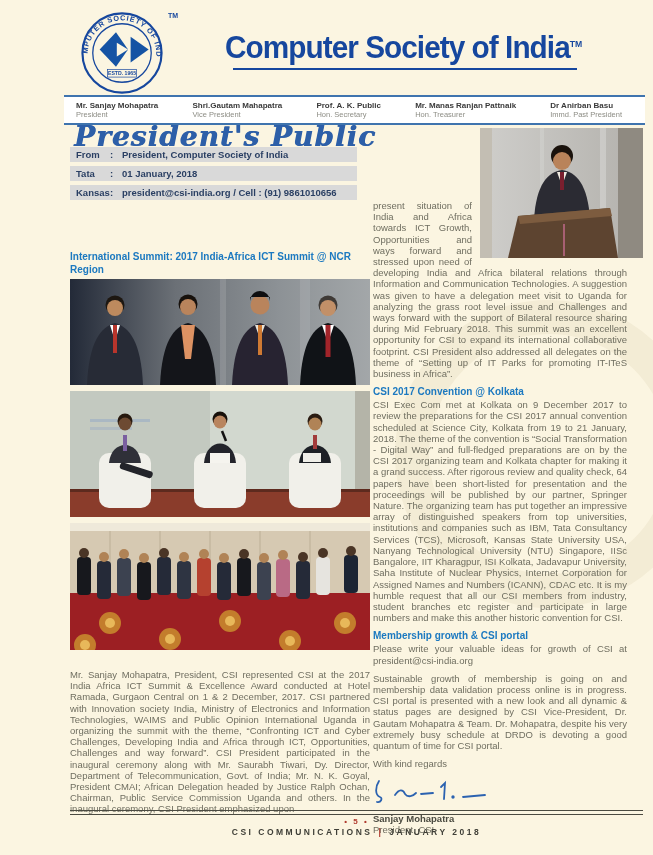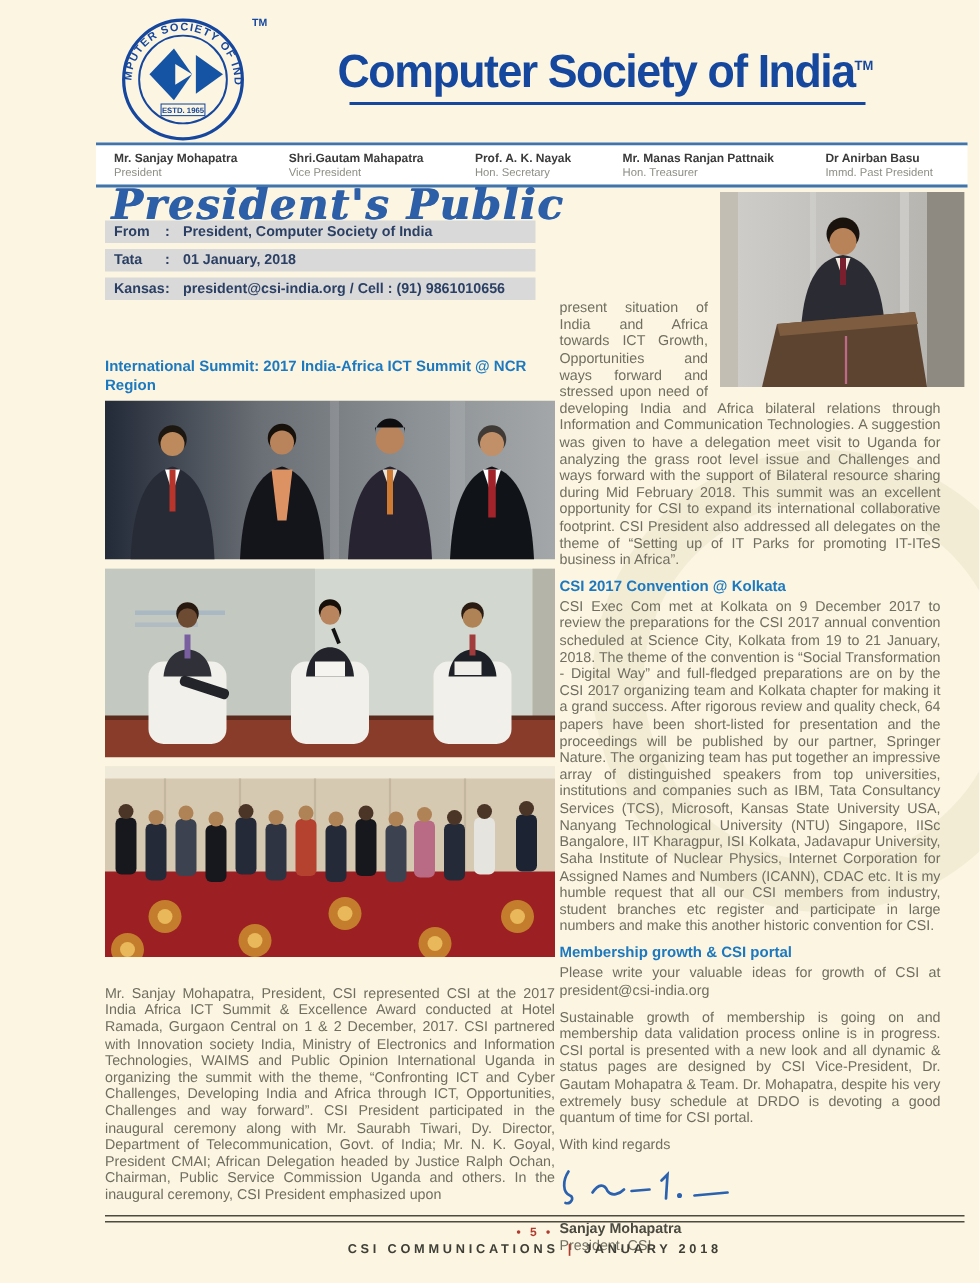--- a/index.html
+++ b/index.html
@@ -44,21 +44,21 @@
   .info-colon{width:12px;}
   .info-value{flex:1; white-space:nowrap;}
   
   .greeting{
     position:absolute; left:70px; top:199px; width:302px;
     font-size:9.5px; line-height:13px; font-style:italic; color:#2f74b5;
   }
   .sec-heading{font-size:10px; font-weight:bold; color:#1c79c0;}
   .body-text{font-size:9.5px; line-height:11.2px; text-align:justify; color:#6f6e60;}
   
-  .left-col{position:absolute; left:70px; top:238px; width:300px;}
+  .left-col{position:absolute; left:70px; top:250px; width:300px;}
   .left-col .sec-heading{line-height:13px; margin-bottom:3px;}
   .photo{display:block; margin-bottom:6px;}
   .left-para{margin-top:19px;}
   
   .right-col{position:absolute; left:373px; top:128px; width:270px;}
   .pres-photo{float:right; width:163px; height:130px; margin:0 0 7px 8px;}
   .wrap-spacer{height:72px;}
   .right-col .sec-heading{margin:6px 0 2px 0;}
   .right-col p{margin:0 16px 7px 0;}
   .regards{font-size:9.5px; color:#6f6e60; margin-top:2px;}
@@ -124,21 +124,21 @@
   <div class="officers">
     <div class="officer">
       <div class="o-name">Mr. Sanjay Mohapatra</div>
       <div class="o-role">President</div>
     </div>
     <div class="officer">
       <div class="o-name">Shri.Gautam Mahapatra</div>
       <div class="o-role">Vice President</div>
     </div>
     <div class="officer">
-      <div class="o-name">Prof. A. K. Nayak</div>
+      <div class="o-name">Prof. A. K. Public</div>
       <div class="o-role">Hon. Secretary</div>
     </div>
     <div class="officer">
       <div class="o-name">Mr. Manas Ranjan Pattnaik</div>
       <div class="o-role">Hon. Treasurer</div>
     </div>
     <div class="officer">
       <div class="o-name">Dr Anirban Basu</div>
       <div class="o-role">Immd. Past President</div>
     </div>

